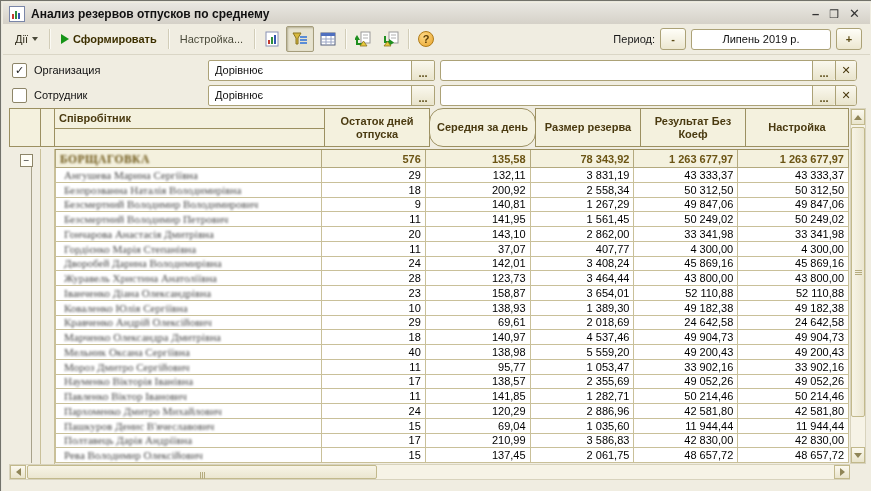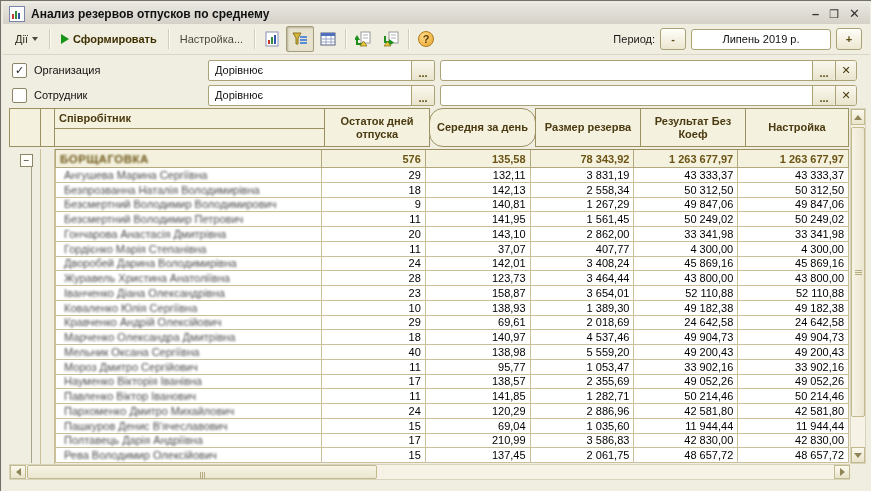--- a/index.html
+++ b/index.html
@@ -62,21 +62,21 @@
   #tree-strip{position:absolute;left:0;top:41px;width:46px;height:315px;background:#f0ede1;}
   #tree-strip .colline{position:absolute;top:0;bottom:0;width:1px;background:#c9c099;}
   #treeline{position:absolute;left:22px;top:16px;bottom:1px;width:1px;background:#a8a28a;}
   #expander{position:absolute;left:11px;top:5px;width:11px;height:11px;background:#fffef6;border:1px solid #8d8568;
             display:flex;align-items:center;justify-content:center;font-size:10px;line-height:9px;color:#333;}
   #rows{position:absolute;left:46px;top:41px;width:794px;}
   .trow{display:flex;height:14.75px;box-sizing:border-box;}
   .trow .c{box-sizing:border-box;border-right:1px solid #c9c099;border-bottom:1px solid #c9c099;background:#fff;
            overflow:hidden;white-space:nowrap;display:flex;align-items:center;}
   .trow .c:first-child{border-left:1px solid #c9c099;}
-  .c.name{width:270px;padding-left:8px;color:#4d4d4d;}
+  .c.name{width:270px;padding-left:8px;color:#4d4d4d;font-family:Liberation Serif, serif;}
   .c.num{justify-content:flex-end;padding-right:4px;color:#000;}
   .w1{width:105px;} .w2{width:106px;} .w3{width:105px;} .w4{width:105px;} .w5{width:112px;}
   #grouprow{height:19px;border-top:1px solid #9c9061;}
   #grouprow .c{background:#f4f1de;font-weight:bold;color:#6b5414;border-color:#b3a97e;}
   #grouprow .c.name{padding-left:4px;font-size:11.5px;}
   .blurname{filter:blur(1.3px);}
   .blurgroup{filter:blur(0.9px);letter-spacing:.5px;}
   
   .sb{position:absolute;background:#f6f3e6;border:1px solid #d8d3bd;box-sizing:border-box;}
   #vsb{left:849px;top:107px;width:16px;height:356px;}
@@ -274,21 +274,21 @@
           <div class="c num w2">132,11</div>
           <div class="c num w3">3 831,19</div>
           <div class="c num w4">43 333,37</div>
           <div class="c num w5">43 333,37</div>
         </div>
         <div class="trow">
           <div class="c name">
             <span class="blurname">Безпрозванна Наталія Володимирівна</span>
           </div>
           <div class="c num w1">18</div>
-          <div class="c num w2">142,13</div>
+          <div class="c num w2">200,92</div>
           <div class="c num w3">2 558,34</div>
           <div class="c num w4">50 312,50</div>
           <div class="c num w5">50 312,50</div>
         </div>
         <div class="trow">
           <div class="c name">
             <span class="blurname">Безсмертний Володимир Володимирович</span>
           </div>
           <div class="c num w1">9</div>
           <div class="c num w2">140,81</div>

